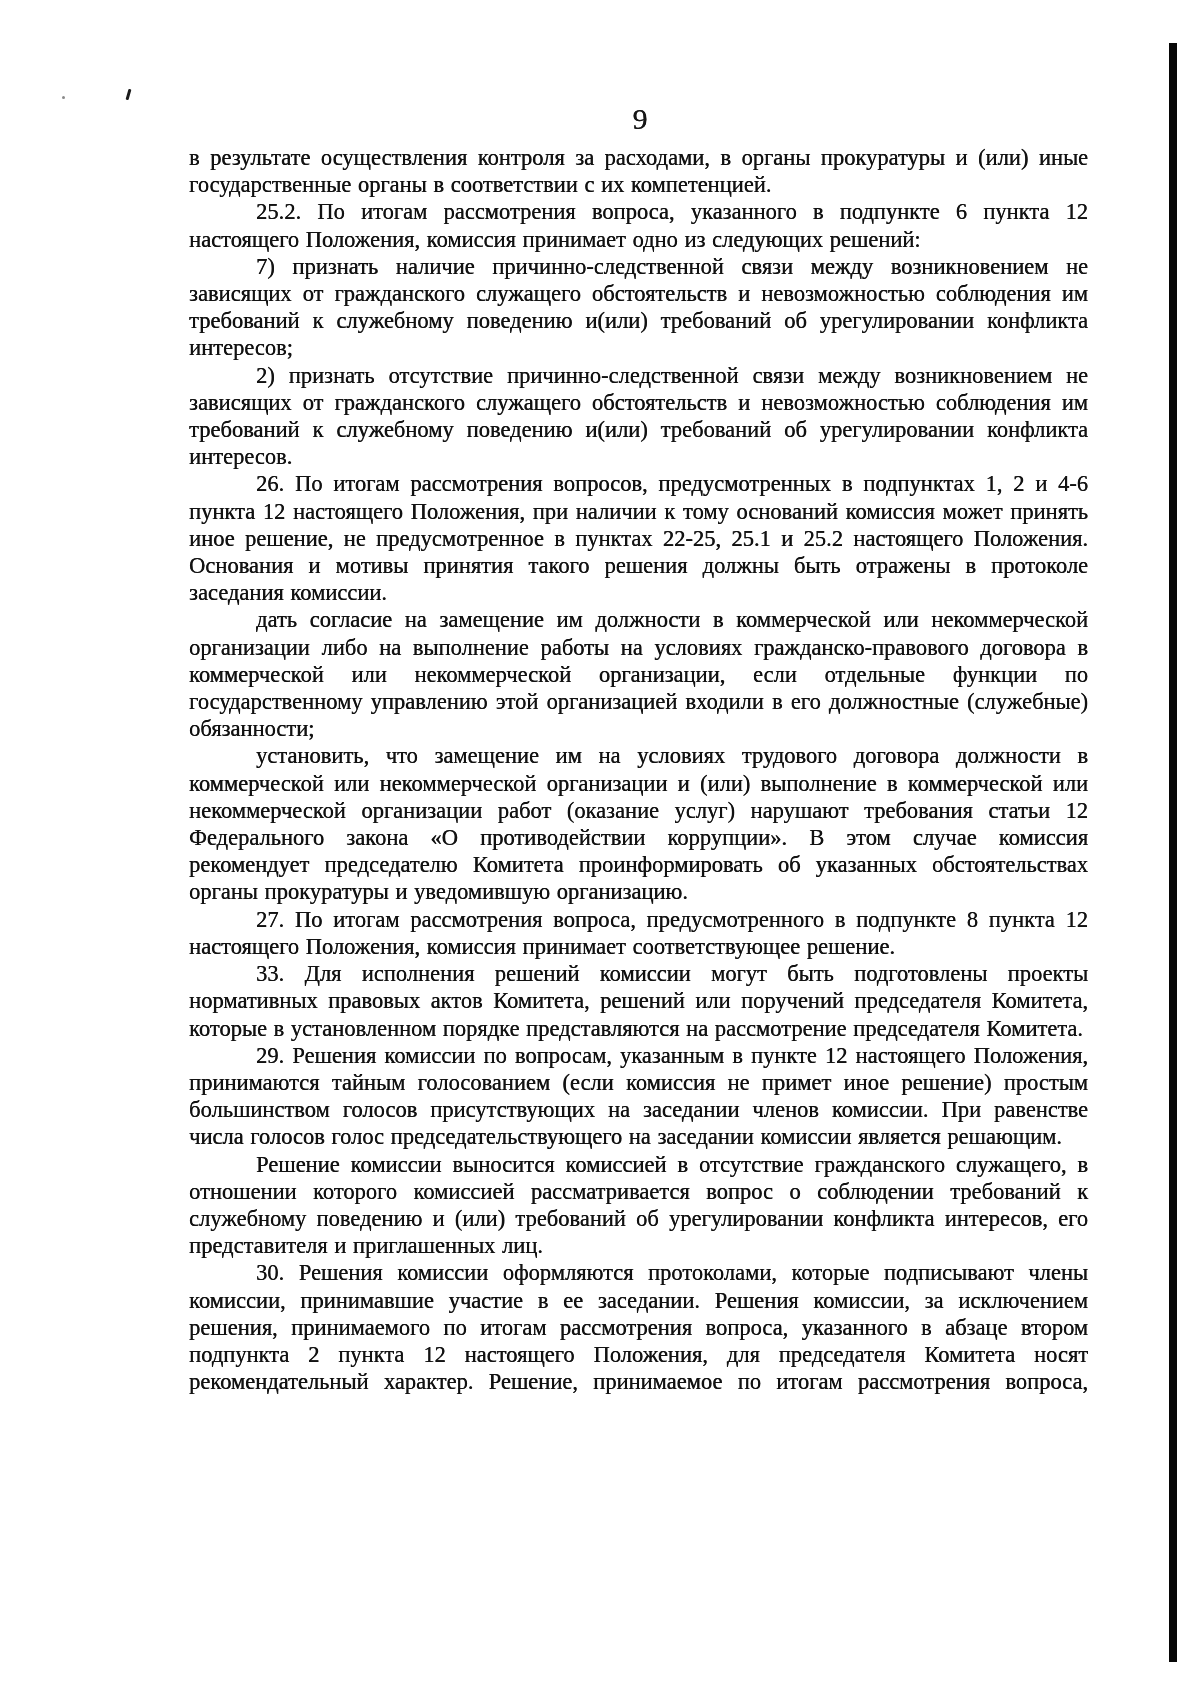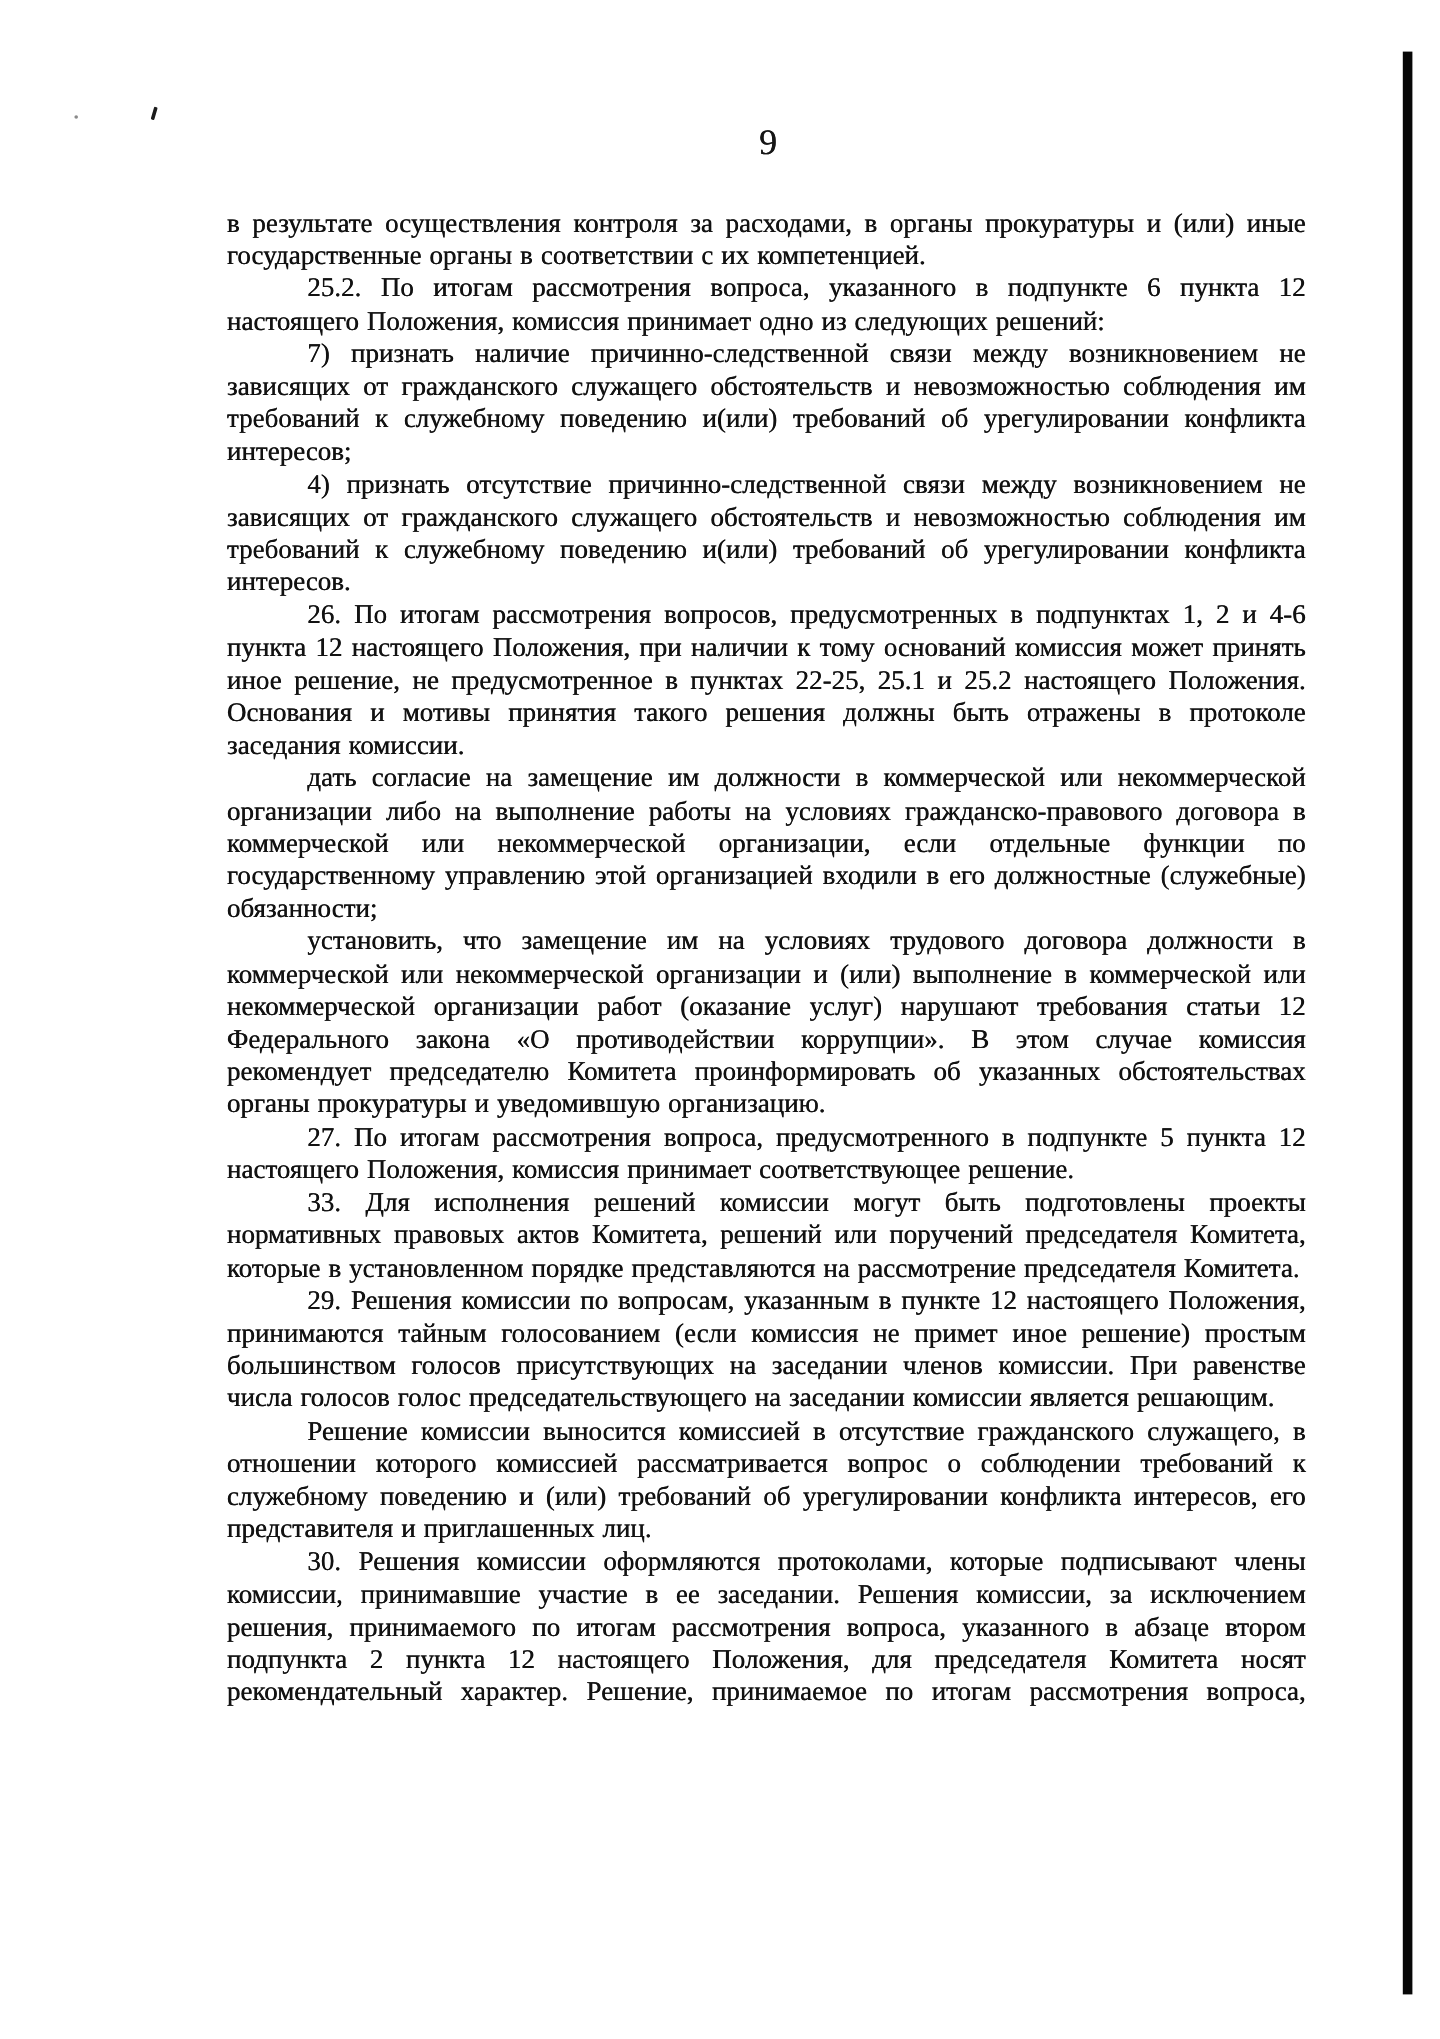--- a/index.html
+++ b/index.html
@@ -27,21 +27,21 @@
     width: 140px;
     text-align: center;
     font-size: 30px;
     line-height: 32px;
     color: #161616;
     text-shadow: 0.3px 0 0 currentColor;
   }
   .body-text {
     position: absolute;
     left: 189px;
-    top: 172px;
+    top: 144px;
     width: 899px;
   }
   .body-text p {
     margin: 0;
     padding: 0;
     font-size: 22.5px;
     line-height: 27.2px;
     text-align: justify;
     text-indent: 67px;
     hyphens: none;
@@ -92,25 +92,25 @@
 
   <span class="speck-dot"></span>
   <span class="speck-tick"></span>
 
   <div class="page-number">9</div>
 
   <div class="body-text">
     <p class="continuation">в результате осуществления контроля за расходами, в органы прокуратуры и (или) иные государственные органы в соответствии с их компетенцией.</p>
     <p>25.2. По итогам рассмотрения вопроса, указанного в подпункте 6 пункта 12 настоящего Положения, комиссия принимает одно из следующих решений:</p>
     <p>7) признать наличие причинно-следственной связи между возникновением не зависящих от гражданского служащего обстоятельств и невозможностью соблюдения им требований к служебному поведению и(или) требований об урегулировании конфликта интересов;</p>
-    <p>4) признать отсутствие причинно-следственной связи между возникновением не зависящих от гражданского служащего обстоятельств и невозможностью соблюдения им требований к служебному поведению и(или) требований об урегулировании конфликта интересов.</p>
+    <p>2) признать отсутствие причинно-следственной связи между возникновением не зависящих от гражданского служащего обстоятельств и невозможностью соблюдения им требований к служебному поведению и(или) требований об урегулировании конфликта интересов.</p>
     <p>26. По итогам рассмотрения вопросов, предусмотренных в подпунктах 1, 2 и 4-6 пункта 12 настоящего Положения, при наличии к тому оснований комиссия может принять иное решение, не предусмотренное в пунктах 22-25, 25.1 и 25.2 настоящего Положения. Основания и мотивы принятия такого решения должны быть отражены в протоколе заседания комиссии.</p>
     <p>дать согласие на замещение им должности в коммерческой или некоммерческой организации либо на выполнение работы на условиях гражданско-правового договора в коммерческой или некоммерческой организации, если отдельные функции по государственному управлению этой организацией входили в его должностные (служебные) обязанности;</p>
     <p>установить, что замещение им на условиях трудового договора должности в коммерческой или некоммерческой организации и (или) выполнение в коммерческой или некоммерческой организации работ (оказание услуг) нарушают требования статьи 12 Федерального закона «О противодействии коррупции». В этом случае комиссия рекомендует председателю Комитета проинформировать об указанных обстоятельствах органы прокуратуры и уведомившую организацию.</p>
-    <p>27. По итогам рассмотрения вопроса, предусмотренного в подпункте 5 пункта 12 настоящего Положения, комиссия принимает соответствующее решение.</p>
+    <p>27. По итогам рассмотрения вопроса, предусмотренного в подпункте 8 пункта 12 настоящего Положения, комиссия принимает соответствующее решение.</p>
     <p>33. Для исполнения решений комиссии могут быть подготовлены проекты нормативных правовых актов Комитета, решений или поручений председателя Комитета, которые в установленном порядке представляются на рассмотрение председателя Комитета.</p>
     <p>29. Решения комиссии по вопросам, указанным в пункте 12 настоящего Положения, принимаются тайным голосованием (если комиссия не примет иное решение) простым большинством голосов присутствующих на заседании членов комиссии. При равенстве числа голосов голос председательствующего на заседании комиссии является решающим.</p>
     <p>Решение комиссии выносится комиссией в отсутствие гражданского служащего, в отношении которого комиссией рассматривается вопрос о соблюдении требований к служебному поведению и (или) требований об урегулировании конфликта интересов, его представителя и приглашенных лиц.</p>
     <p class="justify-last">30. Решения комиссии оформляются протоколами, которые подписывают члены комиссии, принимавшие участие в ее заседании. Решения комиссии, за исключением решения, принимаемого по итогам рассмотрения вопроса, указанного в абзаце втором подпункта 2 пункта 12 настоящего Положения, для председателя Комитета носят рекомендательный характер. Решение, принимаемое по итогам рассмотрения вопроса,</p>
   </div>
 
   <div class="edge-bar"></div>
 
 </div>
 

